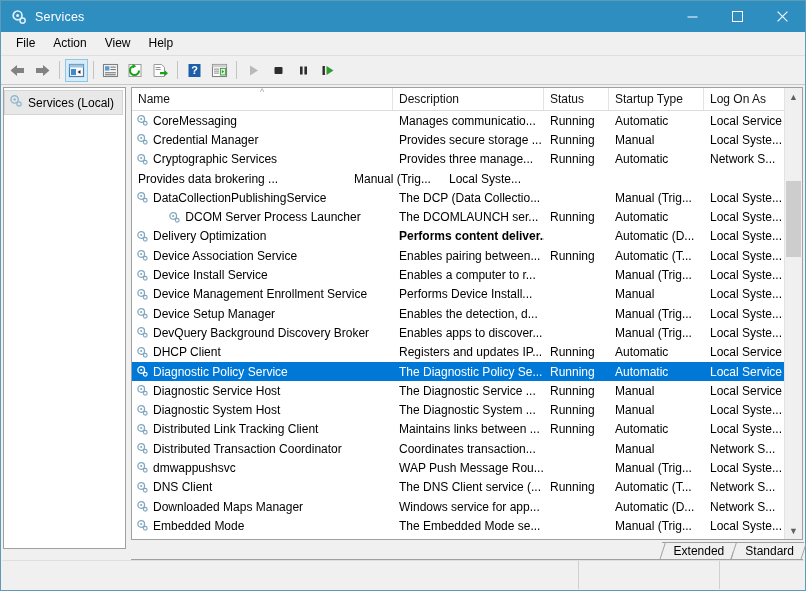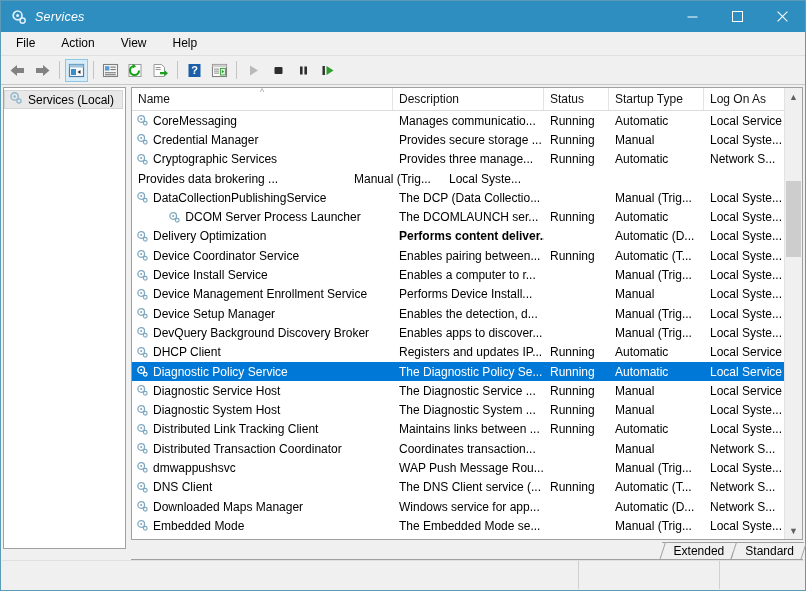--- a/index.html
+++ b/index.html
@@ -32,38 +32,36 @@
   .title-icon {
     width: 16px; height: 16px;
     margin-left: 10px; margin-right: 8px;
     position: relative;
   }
   .title-icon svg { display:block; }
   .title-text {
     color: #ffffff;
     font-size: 12.5px;
     letter-spacing: .2px;
-    font-style: italic;
   }
   .winbtns { margin-left:auto; display:flex; height:31px; }
   .winbtn {
     width: 45px; height: 31px;
     display:flex; align-items:center; justify-content:center;
     color:#ffffff;
   }
   .winbtn svg { display:block; }
 
   
   .menubar {
     height: 23px; min-height:23px;
     background: #f0f0f0;
     display:flex; align-items:center;
     padding-left: 6px;
     border-bottom: 1px solid #dfdfdf;
-    gap: 8px;
   }
   .menuitem {
     padding: 3px 9px 4px 9px;
     font-size: 12px;
     color: #000000;
   }
 
   
   .toolbar {
     height: 28px; min-height:28px;
@@ -102,21 +100,21 @@
   .tree {
     width: 123px; min-width:123px;
     background: #ffffff;
     border: 1px solid #a0a0a0;
     box-sizing: border-box;
     padding-top: 2px;
     margin-bottom: 11px;
   }
   .tree-item {
     display:flex; align-items:center;
-    height: 19px;
+    height: 25px;
     padding-left: 4px;
     font-size: 12px;
   }
   .tree-item.sel {
     background: #e8e8e8;
     border: 1px solid #d4d4d4;
     box-sizing: border-box;
     margin-right: 2px;
   }
   .tree-item .gear { margin-right: 5px; display:block; }
@@ -525,21 +523,21 @@
             </div>
             <div class="row">
               <div class="cell name" style="width: 261px;">
                 <span>
                   <svg width="13" height="13" viewBox="0 0 16 16" style="display:block">
                     <circle cx="6.4" cy="6.2" r="4.1" fill="none" stroke="#7fa8bf" stroke-width="1.6"></circle>
                     <circle cx="6.4" cy="6.2" r="1.3" fill="#7fa8bf"></circle>
                     <circle cx="11.4" cy="11.4" r="2.3" fill="none" stroke="#7fa8bf" stroke-width="1.4"></circle>
                   </svg>
                 </span>
-                <span>Device Coordinator Service</span>
+                <span>Device Association Service</span>
               </div>
               <div class="cell" style="width: 151px;">Enables pairing between...</div>
               <div class="cell" style="width: 65px;">Running</div>
               <div class="cell" style="width: 95px;">Automatic (T...</div>
               <div class="cell" style="width: 84px;">Local Syste...</div>
             </div>
             <div class="row">
               <div class="cell name" style="width: 261px;">
                 <span>
                   <svg width="13" height="13" viewBox="0 0 16 16" style="display:block">

